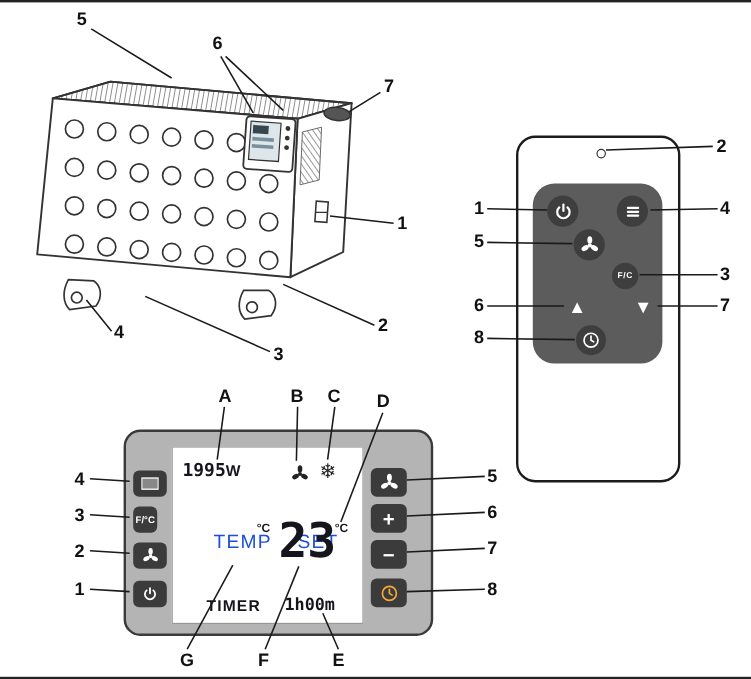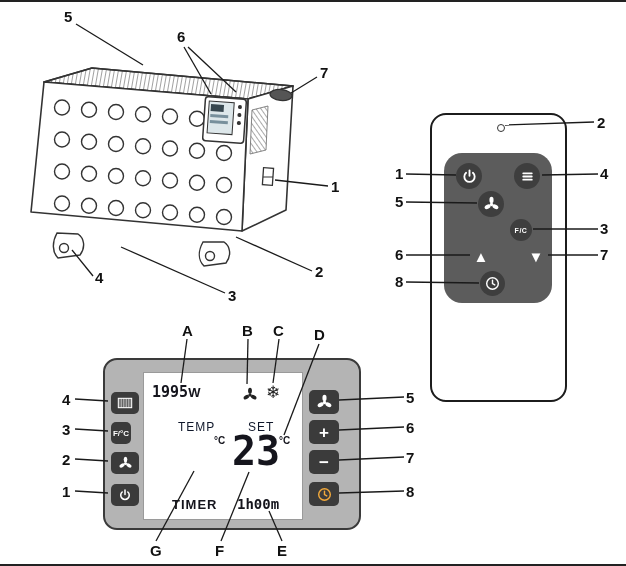--- a/index.html
+++ b/index.html
@@ -17,21 +17,21 @@
   .tri{position:absolute;width:22px;height:22px;display:flex;align-items:center;justify-content:center;color:#fff;font-size:15px;}
   .fc-txt{font-size:7px;font-weight:bold;color:#fff;letter-spacing:0.5px;}
   .ic{display:block;}
   
   .lcd{position:absolute;left:103px;top:356px;width:258px;height:172px;background:#b4b4b4;
        border:2px solid #3a3a3a;border-radius:14px;box-sizing:border-box;z-index:2;}
   .screen{position:absolute;left:38px;top:12px;width:160px;height:148px;background:#fff;border:1px solid #9a9a9a;box-sizing:border-box;}
   .pbtn{position:absolute;background:#3b3b3b;border-radius:5px;display:flex;align-items:center;justify-content:center;color:#fff;}
   .seg{font-family:"DejaVu Sans Mono", monospace;font-weight:bold;color:#15151d;}
   .disp-item{position:absolute;white-space:nowrap;}
-  .lbl{font-size:12px;color:#0f172a;letter-spacing:1px;}
+  .lbl{font-size:16px;color:#1d4ed8;letter-spacing:1px;margin-top:24px;}
   .deg{font-size:10px;font-weight:bold;color:#15151d;}
   .timer-lbl{font-size:13px;font-weight:bold;color:#15151d;letter-spacing:1px;}
   .pm{font-size:17px;font-weight:bold;line-height:1;}
 </style>
 </head>
 <body>
 
 <svg width="0" height="0" style="position:absolute" aria-hidden="true">
   <defs>
     <g id="ic-fan">

